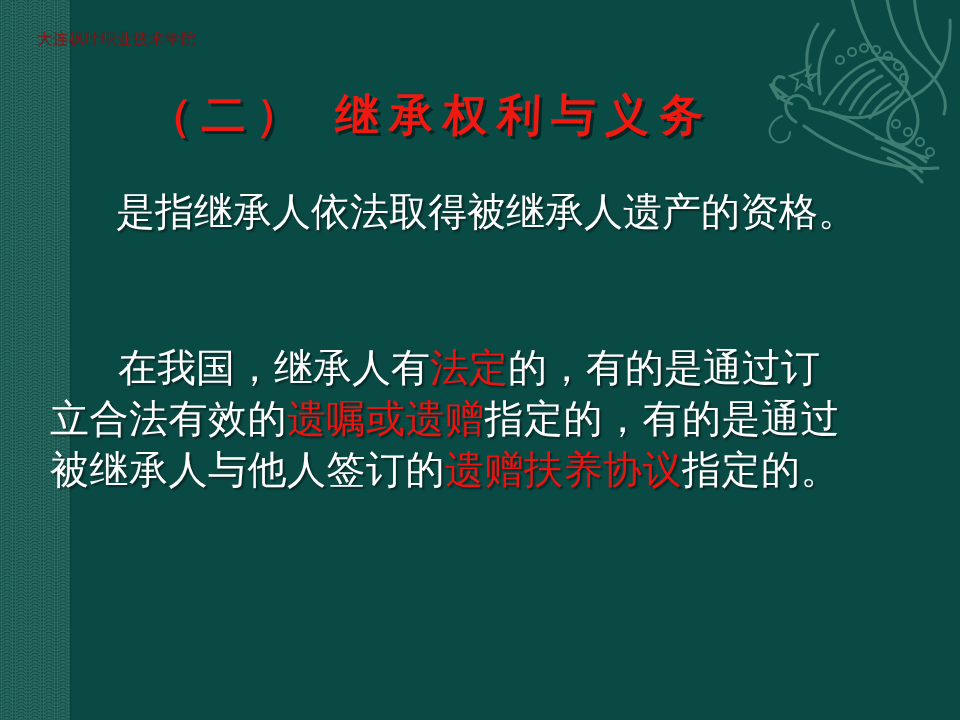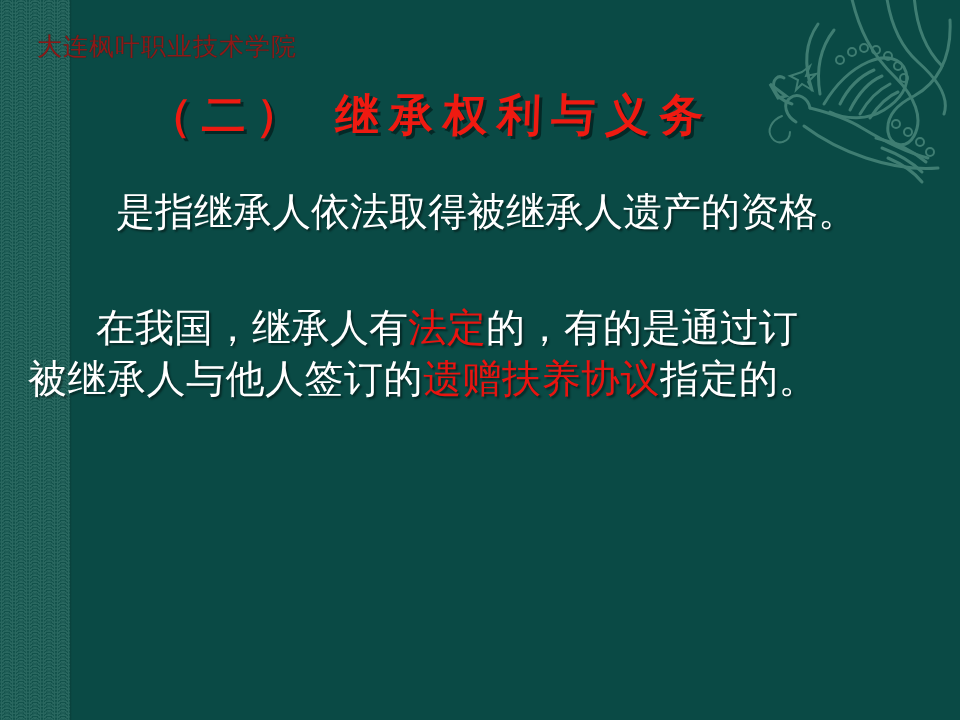--- a/index.html
+++ b/index.html
@@ -54,21 +54,21 @@
     width: 260px;
     height: 190px;
     pointer-events: none;
   }
 
   
   #school-name {
     position: absolute;
     left: 37px;
     top: 30px;
-    font-size: 25px;
+    font-size: 15px;
     letter-spacing: 1px;
     color: #8c1a18;
     font-family: "DejaVu Sans", "Liberation Sans", sans-serif;
     white-space: nowrap;
     text-shadow: 0 0 1px rgba(0,0,0,0.4);
   }
 
   
   #slide-title {
     position: absolute;
@@ -101,22 +101,22 @@
   }
   .para .hl {
     color: #e81410;
   }
   #para-one {
     padding-left: 116px;
     font-size: 39px;
     line-height: 52px;
   }
   #para-two {
-    margin-top: 64px;
-    padding-left: 28px;
+    margin-top: 104px;
+    padding-left: 50px;
     font-size: 39px;
     line-height: 51px;
   }
   #para-two .line-1 { padding-left: 68px; display: block; }
   #para-two .line-2 { display: block; letter-spacing: 0.5px; }
   #para-two .line-3 { display: block; letter-spacing: 0.5px; text-align: center; }
 </style>
 </head>
 <body>
 
@@ -175,18 +175,19 @@
   <div id="school-name">大连枫叶职业技术学院</div>
 
   <div id="slide-title">（二） 继承权利与义务</div>
 
   <div id="body-copy">
 
     <div class="para" id="para-one">是指继承人依法取得被继承人遗产的资格。</div>
 
     <div class="para" id="para-two">
       <span class="line-1"><span>在我国，继承人有</span><span class="hl">法定</span><span>的，有的是通过订</span></span>
+      <span class="line-2"><span>立合法有效的</span><span class="hl">遗嘱或遗赠</span><span>指定的，有的是通过</span></span>
       <span class="line-3"><span>被继承人与他人签订的</span><span class="hl">遗赠扶养协议</span><span>指定的。</span></span>
     </div>
 
   </div>
 
 </div>
 
 </body></html>

